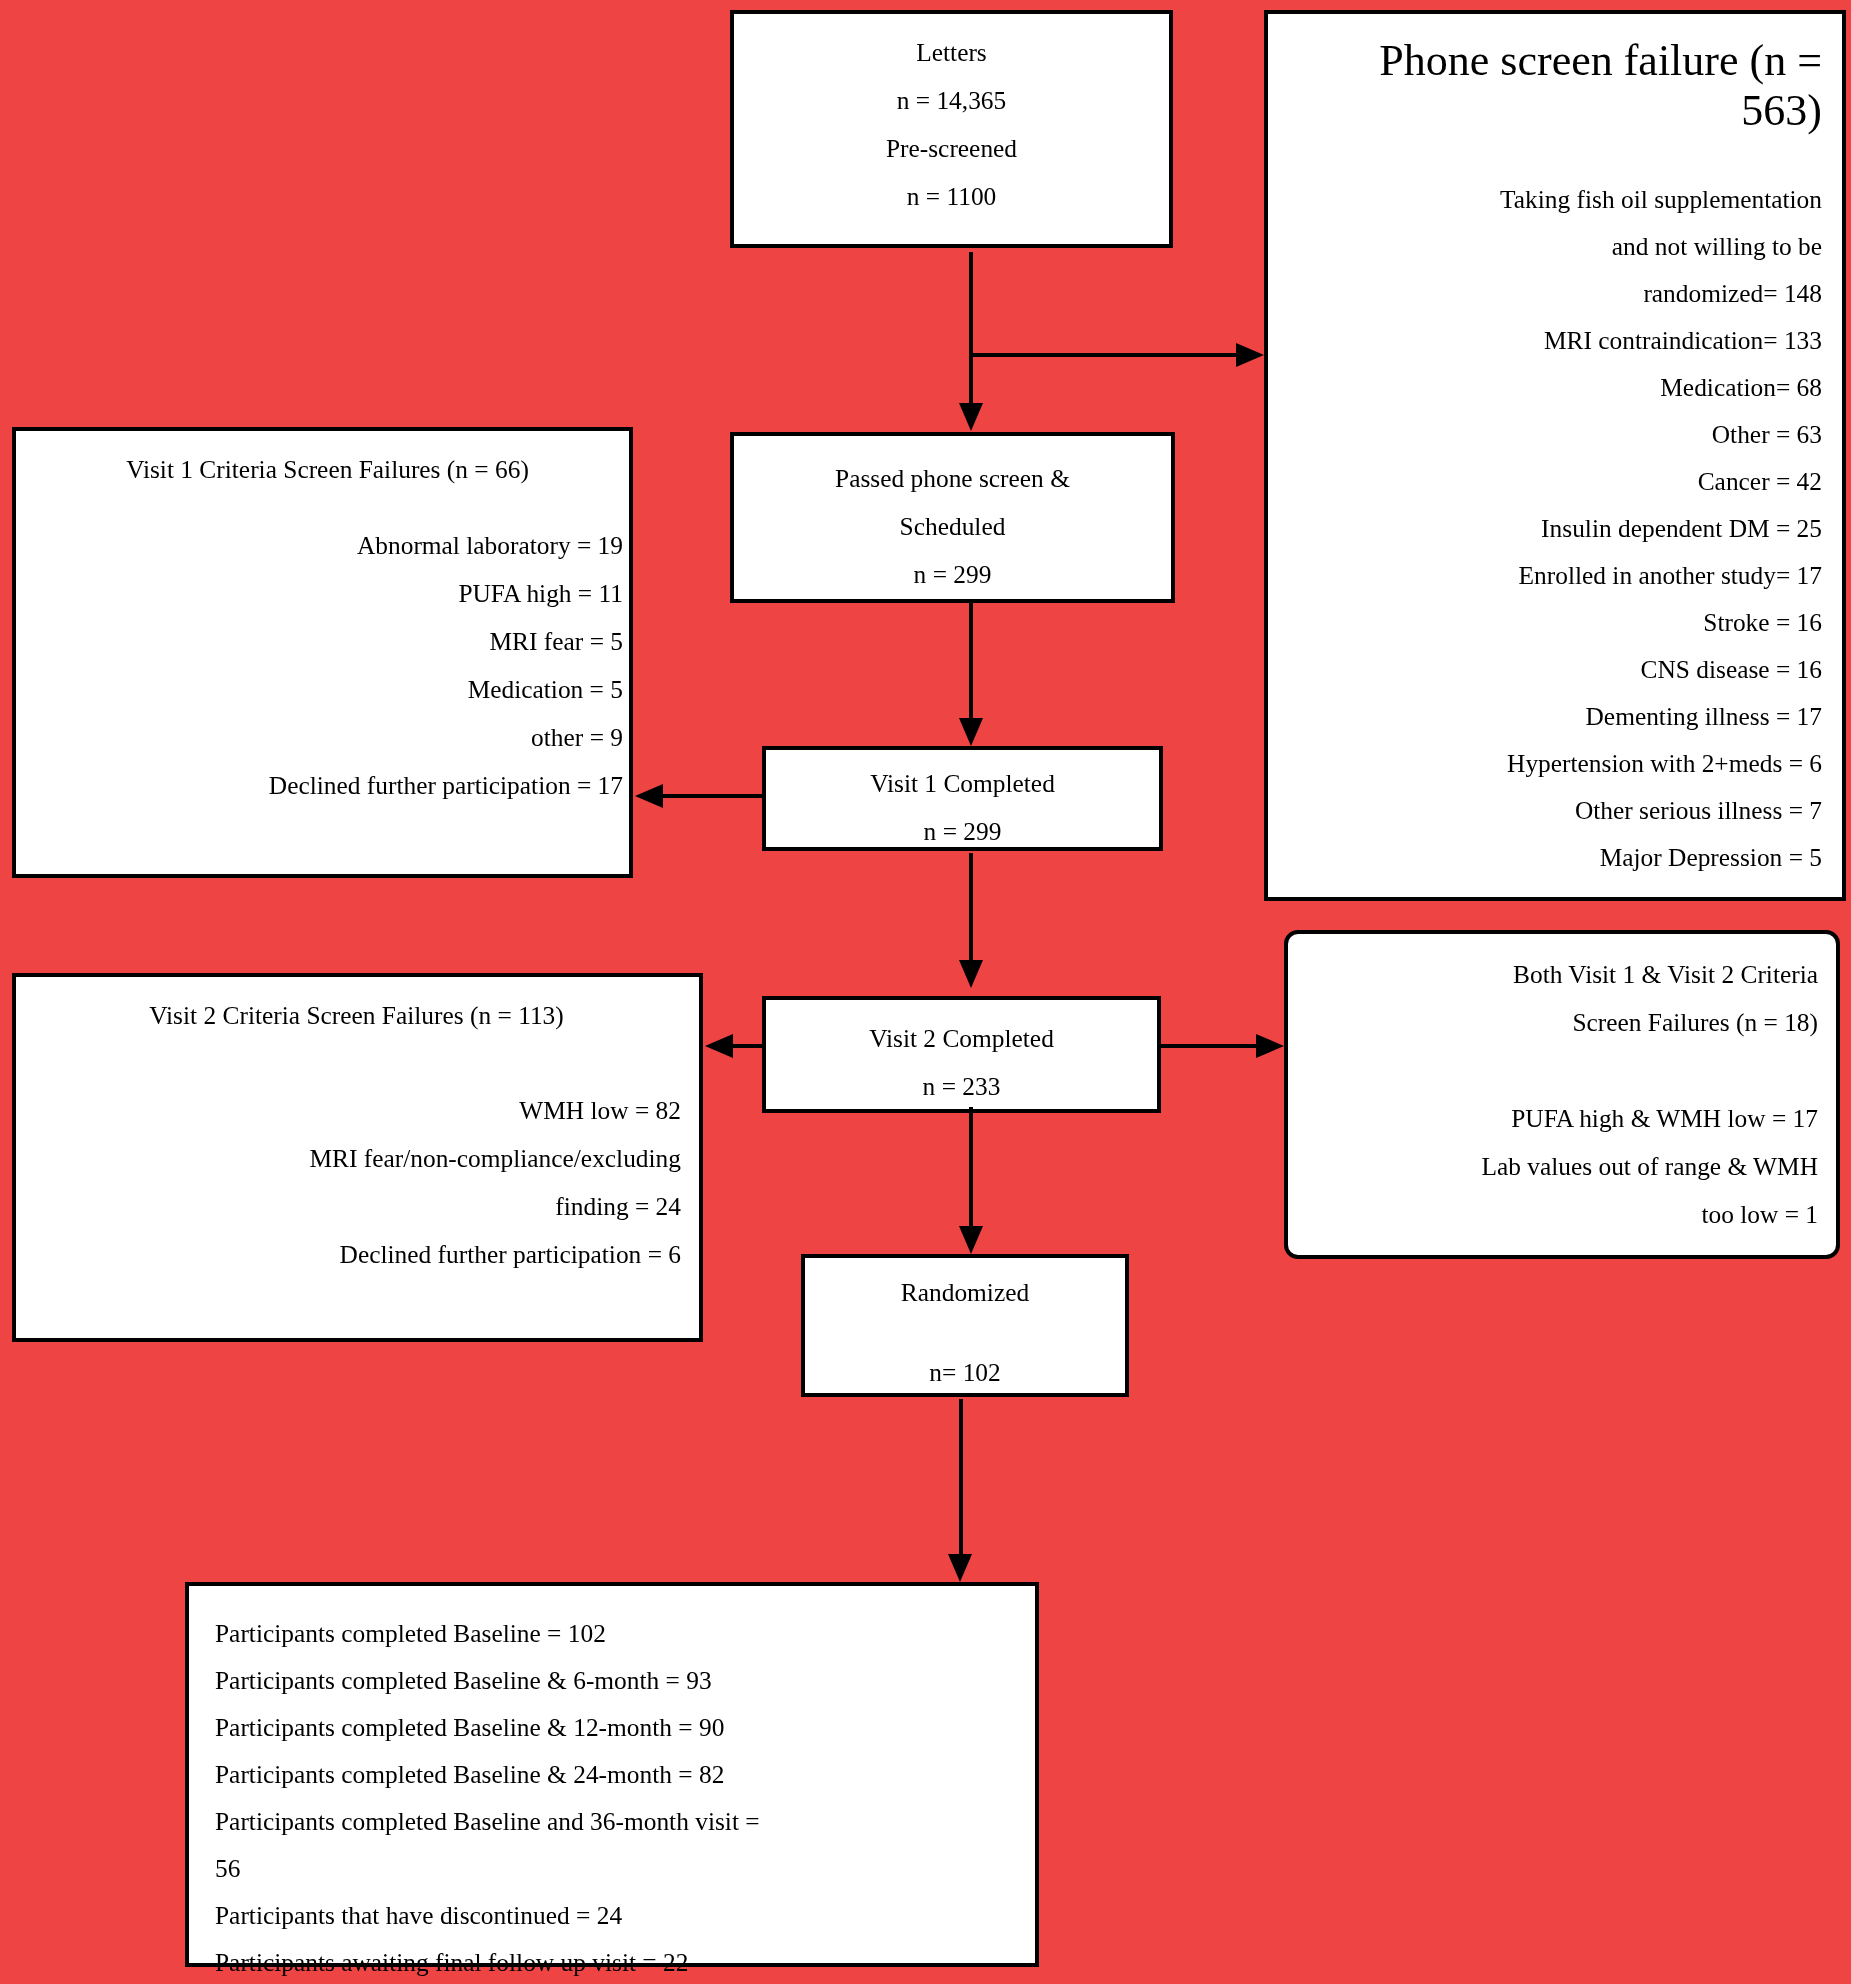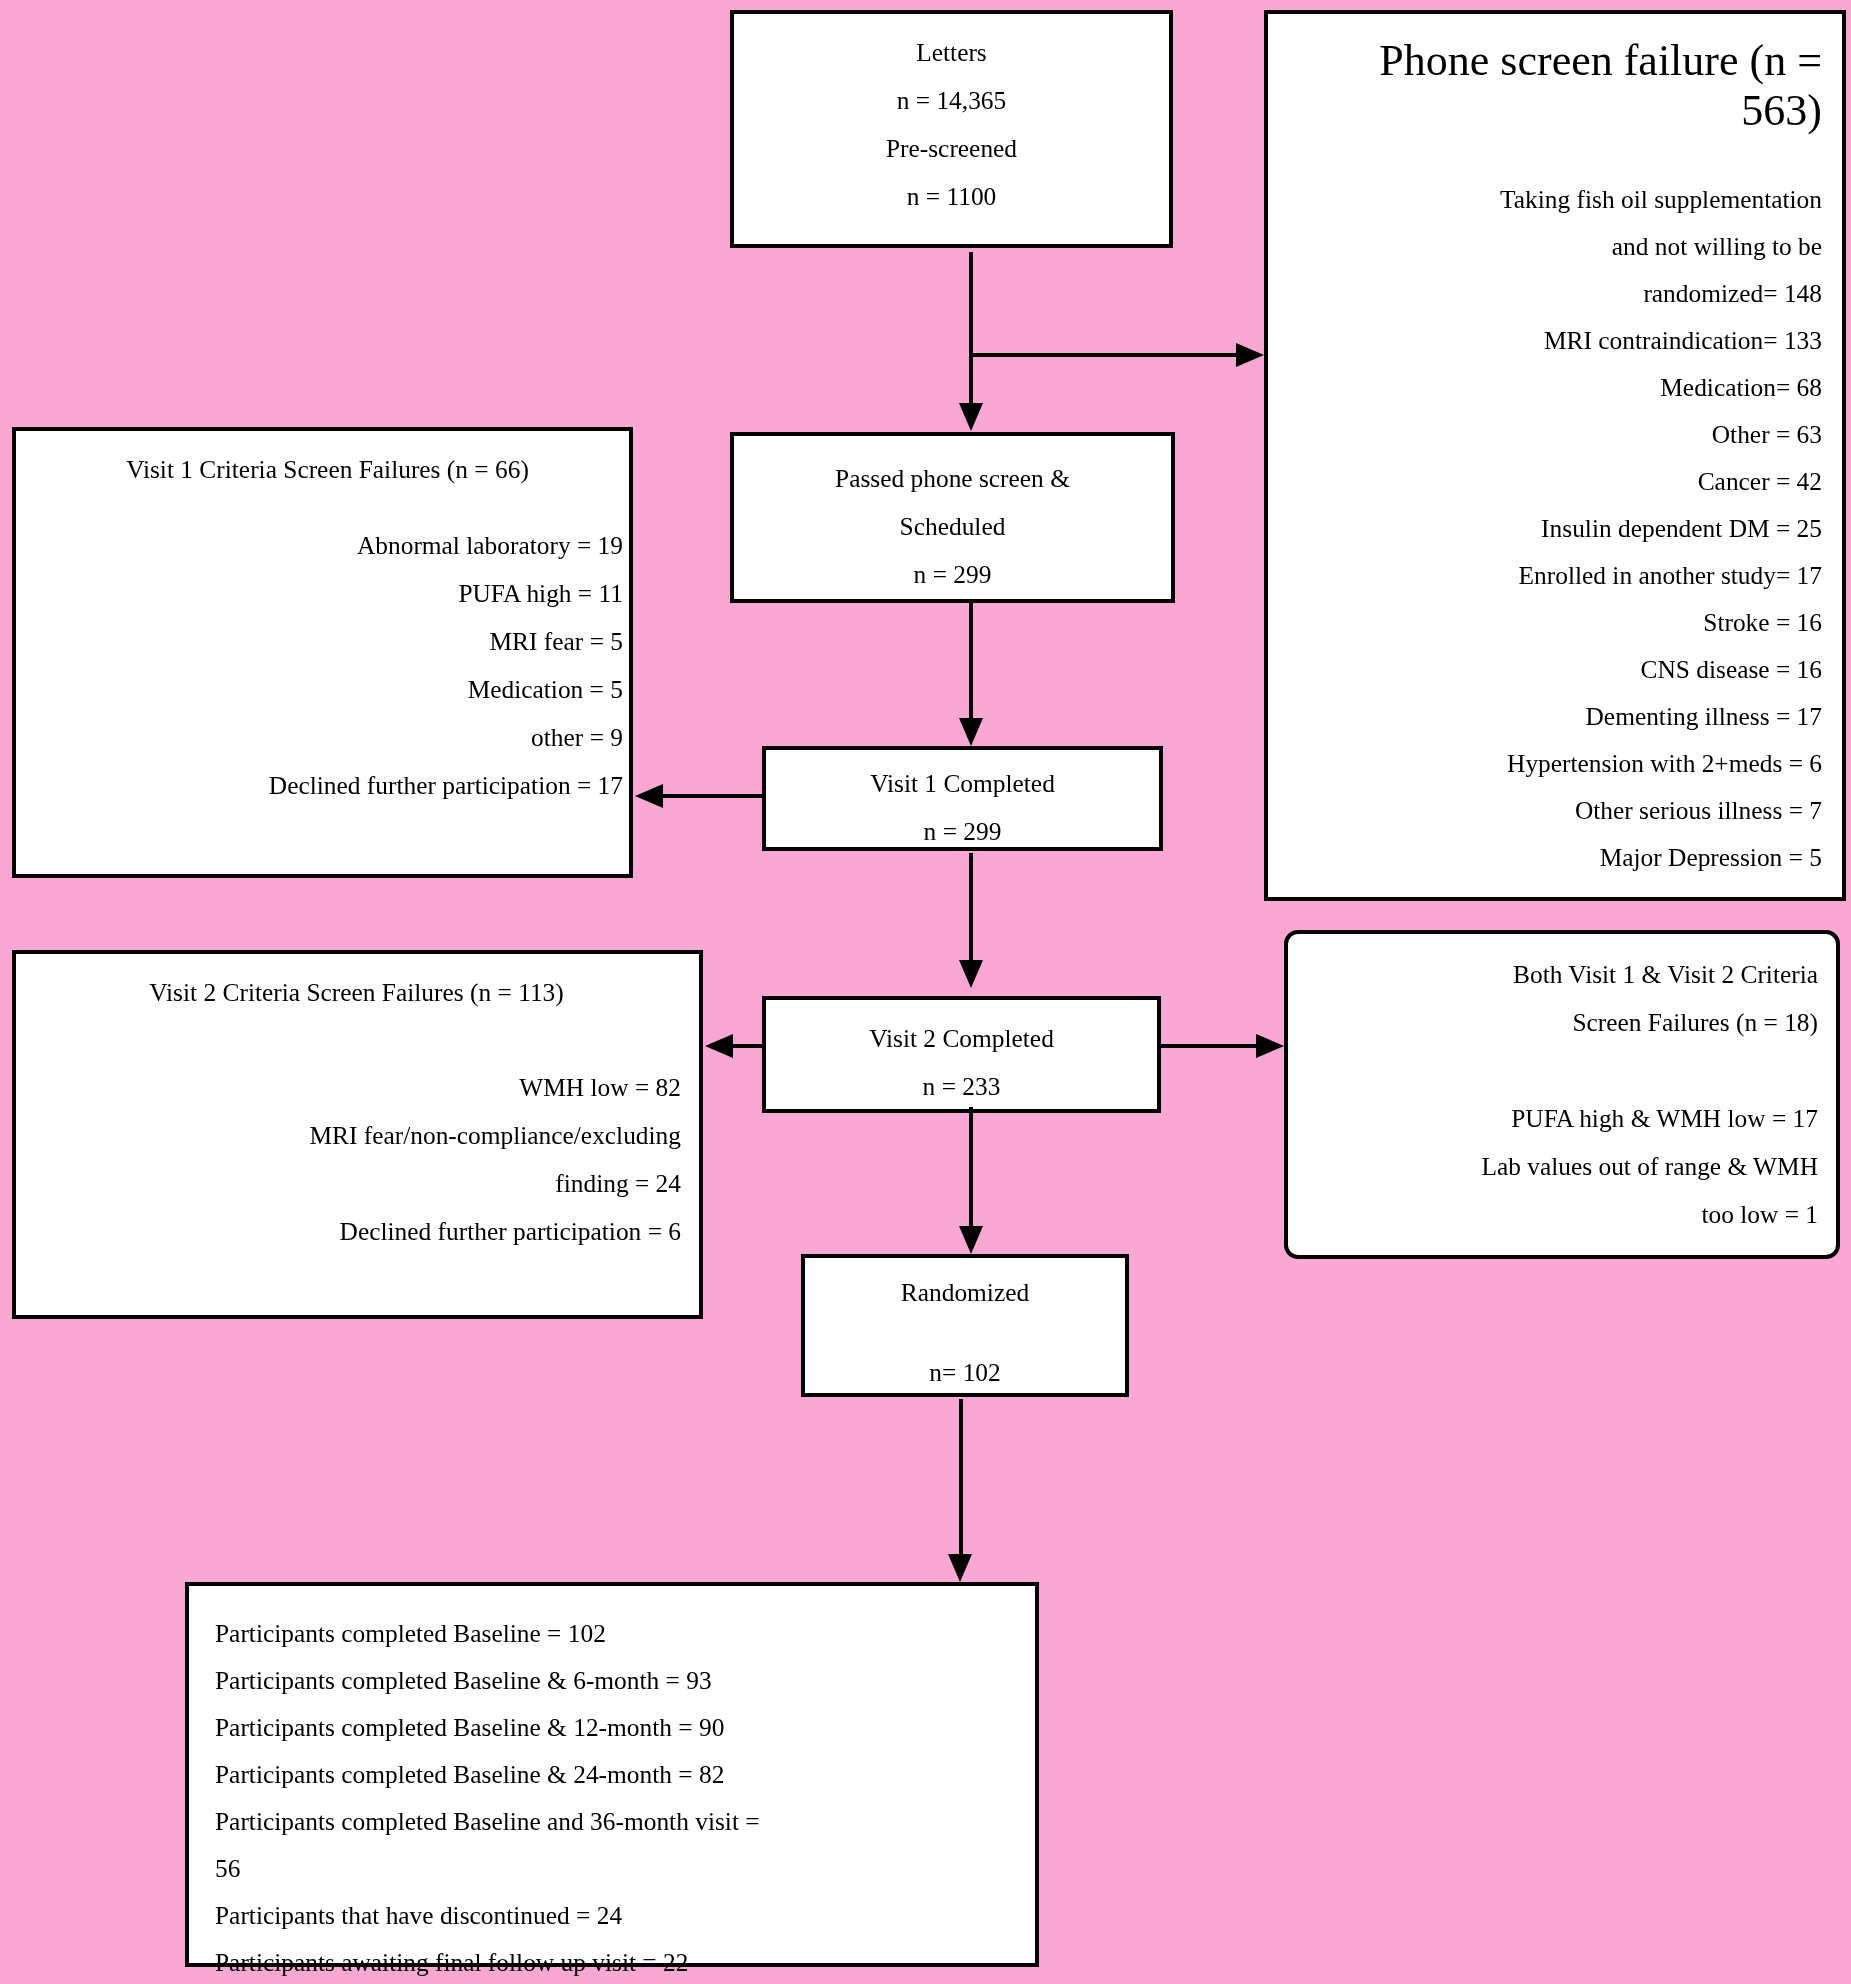--- a/index.html
+++ b/index.html
@@ -1,20 +1,20 @@
 <!DOCTYPE html>
 <html style="font-size:6.4px"><head>
 <meta charset="utf-8">
 <title>Diagram</title>
 <style>
   html,body{margin:0;padding:0;background:#ffffff;}
   #canvas{
     position:relative;
     width:1851px;height:1985px;
-    background:#f9a8d4;
+    background:#ef4444;
     font-family:"Liberation Serif","DejaVu Serif",serif;
     color:#000000;
   }
   .box{
     position:absolute;
     border:4px solid #000000;
     background:#ffffff;
     box-sizing:border-box;
     font-size:25.4px;
   }
@@ -96,21 +96,21 @@
       <div class="tl">other = 9</div>
       <div class="tl">Declined further participation = 17</div>
     </div>
   </div>
 
   <div class="box center" style="left:762px;top:746px;width:401px;height:105px;padding-top:8.7px;">
     <div class="tl">Visit 1 Completed</div>
     <div class="tl">n = 299</div>
   </div>
 
-  <div class="box" style="left:12px;top:950px;width:691px;height:369px;padding:14px 18px 0 16px;">
+  <div class="box" style="left:12px;top:973px;width:691px;height:369px;padding:14px 18px 0 16px;">
     <div class="tl center">Visit 2 Criteria Screen Failures (n = 113)</div>
     <div class="right" style="margin-top:47px;">
       <div class="tl">WMH low = 82</div>
       <div class="tl">MRI fear/non-compliance/excluding</div>
       <div class="tl">finding = 24</div>
       <div class="tl">Declined further participation = 6</div>
     </div>
   </div>
 
   <div class="box center" style="left:762px;top:996px;width:399px;height:117px;padding-top:14px;">

